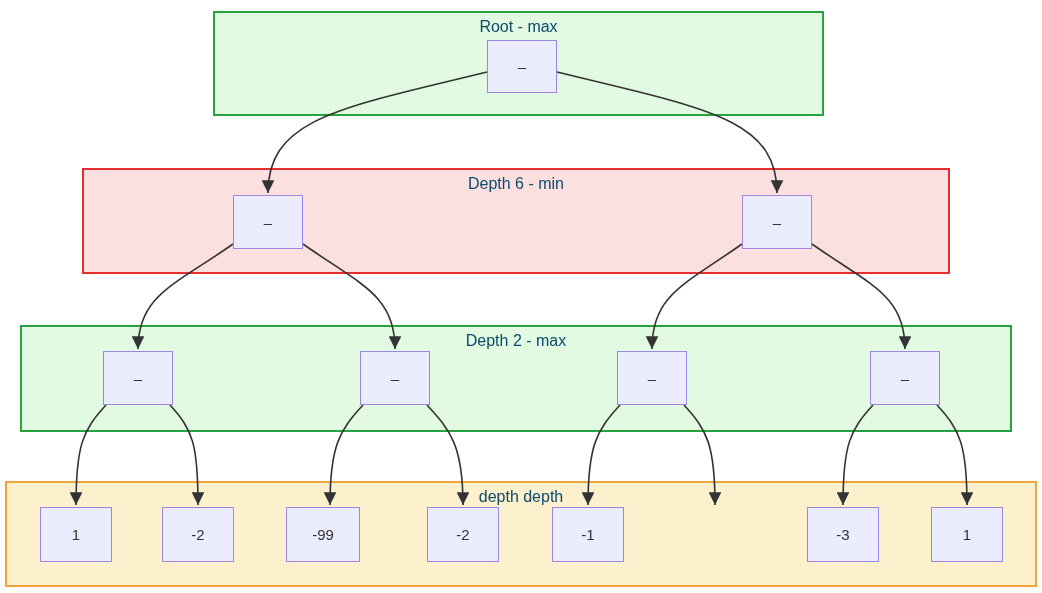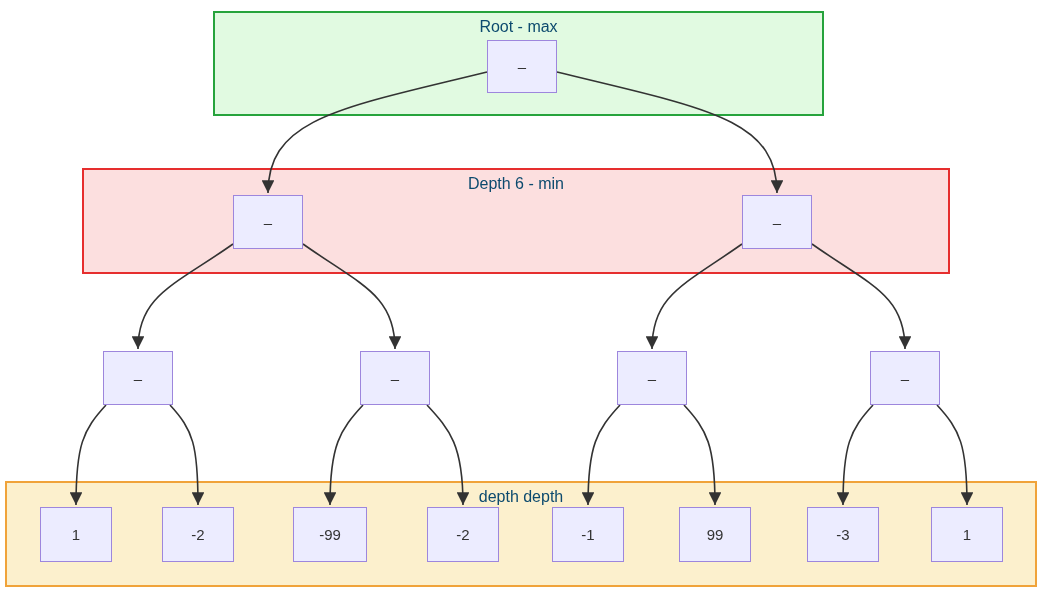--- a/index.html
+++ b/index.html
@@ -71,20 +71,23 @@
 <body>
 
 <div class="canvas">
 
   <div class="band band-root">
     <div class="band-title">Root - max</div>
   </div>
   <div class="band band-depth1">
     <div class="band-title">Depth 6 - min</div>
   </div>
+  <div class="band band-depth2">
+    <div class="band-title">Depth 2 - max</div>
+  </div>
   <div class="band band-limit">
     <div class="band-title">depth depth</div>
   </div>
 
   <svg class="edges" width="1042" height="593" viewBox="0 0 1042 593">
     <defs>
       <marker id="arrow" viewBox="0 0 10 10" refX="10" refY="5" markerWidth="9" markerHeight="8" orient="auto">
         <path d="M0,0 L10,5 L0,10 z" fill="#333333"></path>
       </marker>
     </defs>
@@ -127,31 +130,28 @@
   <div class="node" style="left:870px; top:351px; width:70px; height:54px;">
     <span>–</span>
   </div>
 
   <div class="node" style="left:40px; top:507px; width:72px; height:55px;">
     <span>1</span>
   </div>
   <div class="node" style="left:162px; top:507px; width:72px; height:55px;">
     <span>-2</span>
   </div>
-  <div class="node" style="left:293px; top:507px; width:74px; height:55px;">
+  <div class="node" style="left:286px; top:507px; width:74px; height:55px;">
     <span>-99</span>
   </div>
   <div class="node" style="left:427px; top:507px; width:72px; height:55px;">
     <span>-2</span>
   </div>
   <div class="node" style="left:552px; top:507px; width:72px; height:55px;">
     <span>-1</span>
-  </div>
-  <div class="node" style="left:679px; top:507px; width:72px; height:55px;">
-    <span>99</span>
   </div>
   <div class="node" style="left:807px; top:507px; width:72px; height:55px;">
     <span>-3</span>
   </div>
   <div class="node" style="left:931px; top:507px; width:72px; height:55px;">
     <span>1</span>
   </div>
 
 </div>
 

